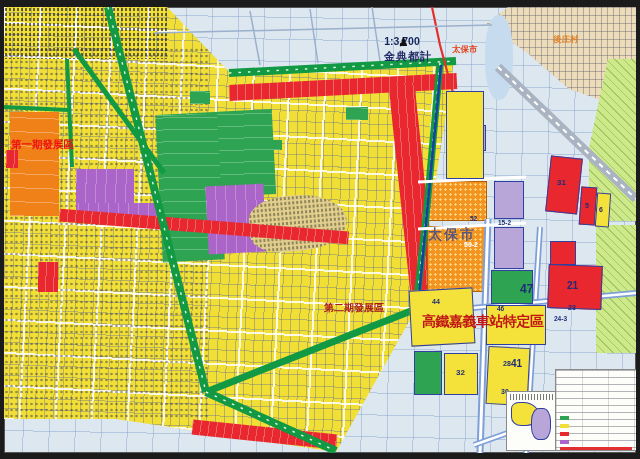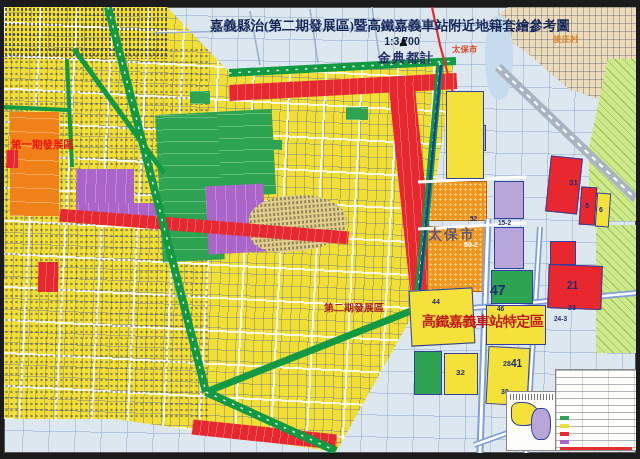--- a/index.html
+++ b/index.html
@@ -149,24 +149,24 @@
   <div class="abs pbox redp z20" style="left:544px;top:150px;width:32px;height:56px;transform:rotate(6deg);"></div>
   <div class="abs pbox redp z20" style="left:576px;top:180px;width:16px;height:38px;transform:rotate(4deg);"></div>
   <div class="abs pbox yellowp z20" style="left:592px;top:186px;width:14px;height:34px;transform:rotate(4deg);"></div>
   <div class="abs pbox greenp z20" style="left:487px;top:263px;width:42px;height:34px;"></div>
   <div class="abs pbox yellowp z20" style="left:482px;top:298px;width:60px;height:40px;"></div>
   <div class="abs pbox yellowp z20" style="left:483px;top:340px;width:42px;height:58px;transform:rotate(3deg);"></div>
   <div class="abs pbox yellowp z20" style="left:440px;top:346px;width:34px;height:42px;"></div>
   <div class="abs pbox greenp z20" style="left:410px;top:344px;width:28px;height:44px;"></div>
 
   <div class="num" style="left:563px;top:274px;font-size:10px;">21</div>
-  <div class="num" style="left:553px;top:172px;font-size:8px;margin-left:12px;">31</div>
+  <div class="num" style="left:553px;top:172px;font-size:8px;">31</div>
   <div class="num" style="left:581px;top:195px;">5</div>
   <div class="num" style="left:595px;top:199px;">6</div>
-  <div class="num" style="left:486px;top:276px;font-size:14px;">47</div>
+  <div class="num" style="left:516px;top:276px;font-size:12px;">47</div>
   <div class="num" style="left:507px;top:314px;font-size:10px;margin-top:38px;">41</div>
   <div class="num" style="left:428px;top:291px;">44</div>
   <div class="num" style="left:493px;top:299px;font-size:6.5px;">46</div>
   <div class="num" style="left:499px;top:353px;">28</div>
   <div class="num" style="left:497px;top:381px;">30</div>
   <div class="num" style="left:452px;top:362px;font-size:8px;">32</div>
   <div class="num" style="left:460px;top:234px;color:#ffffff;">50-2</div>
   <div class="num" style="left:466px;top:209px;font-size:6.5px;">52</div>
   <div class="num" style="left:494px;top:213px;font-size:6.5px;">15-2</div>
   <div class="num" style="left:564px;top:297px;">23</div>
@@ -180,26 +180,24 @@
     <div class="abs" style="left:4px;top:62px;width:9px;height:4px;background:#e8272e;"></div>
     <div class="abs" style="left:4px;top:70px;width:9px;height:4px;background:#ab64c8;"></div>
     <div class="abs" style="left:4px;top:77px;width:72px;height:3px;background:#e23030;"></div>
   </div>
   <div class="panel" style="left:502px;top:384px;width:50px;height:60px;">
     <div class="abs" style="left:4px;top:10px;width:26px;height:22px;background:#f4e23a;border:1px solid #3040a0;border-radius:30% 60% 50% 40%;"></div>
     <div class="abs" style="left:24px;top:16px;width:18px;height:30px;background:#b9a6d8;border:1px solid #3040a0;border-radius:40%;"></div>
     <div class="abs" style="left:3px;top:2px;width:44px;height:6px;background-image:repeating-linear-gradient(90deg,#777 0 1px,transparent 1px 3px);"></div>
   </div>
 
-  <div class="lbl" style="left:150px;right:10px;top:12px;text-align:center;font-family:'Liberation Serif',serif;
-              font-weight:bold;font-size:13.5px;color:#15265c;">嘉義縣治(第二期發展區)暨高鐵嘉義車站附近地籍套繪參考圖</div>
   <div class="lbl" style="left:368px;top:29px;width:60px;text-align:center;font-weight:bold;font-size:10.5px;color:#15265c;">1:3,700</div>
 
   <div class="lbl" style="left:394px;top:29px;font-size:12px;color:#111;">♟</div>
-  <div class="lbl" style="left:374px;top:44px;width:60px;text-align:left;font-size:13px;font-weight:bold;
+  <div class="lbl" style="left:374px;top:44px;width:60px;text-align:center;font-size:11px;font-weight:bold;
               color:#222c66;letter-spacing:1px;font-family:'Liberation Serif',serif;">金典都計</div>
 
   <div class="lbl" style="left:448px;top:38px;font-size:8.5px;font-weight:bold;color:#e2401a;">太保市</div>
   <div class="lbl" style="left:549px;top:28px;font-size:8.5px;font-weight:bold;color:#e08428;">後庄村</div>
 
   <div class="lbl" style="left:7px;top:132px;font-size:10.5px;font-weight:bold;color:#ee1111;">第一期發展區</div>
   <div class="lbl" style="left:320px;top:296px;font-size:10px;font-weight:bold;color:#aa1a1a;">第二期發展區</div>
   <div class="lbl" style="left:418px;top:307px;font-size:14px;font-weight:bold;color:#c01616;letter-spacing:-0.5px;">高鐵嘉義車站特定區</div>
   <div class="lbl" style="left:424px;top:220px;font-size:14px;font-weight:bold;color:#5c5878;letter-spacing:2px;">太保市</div>
 

